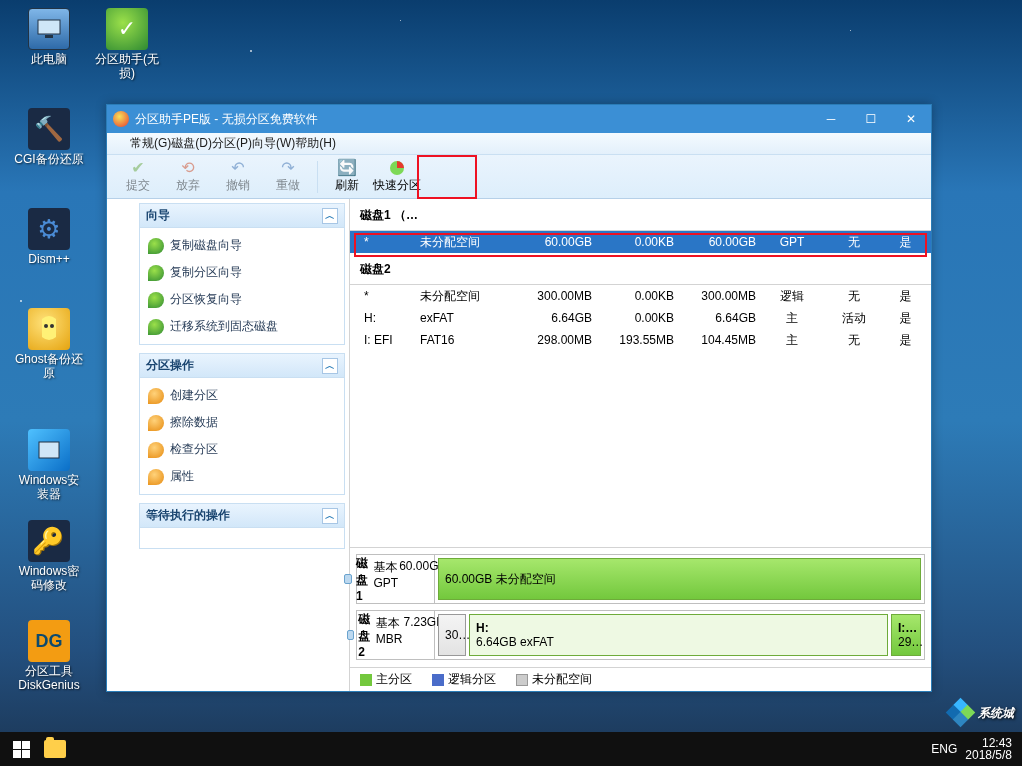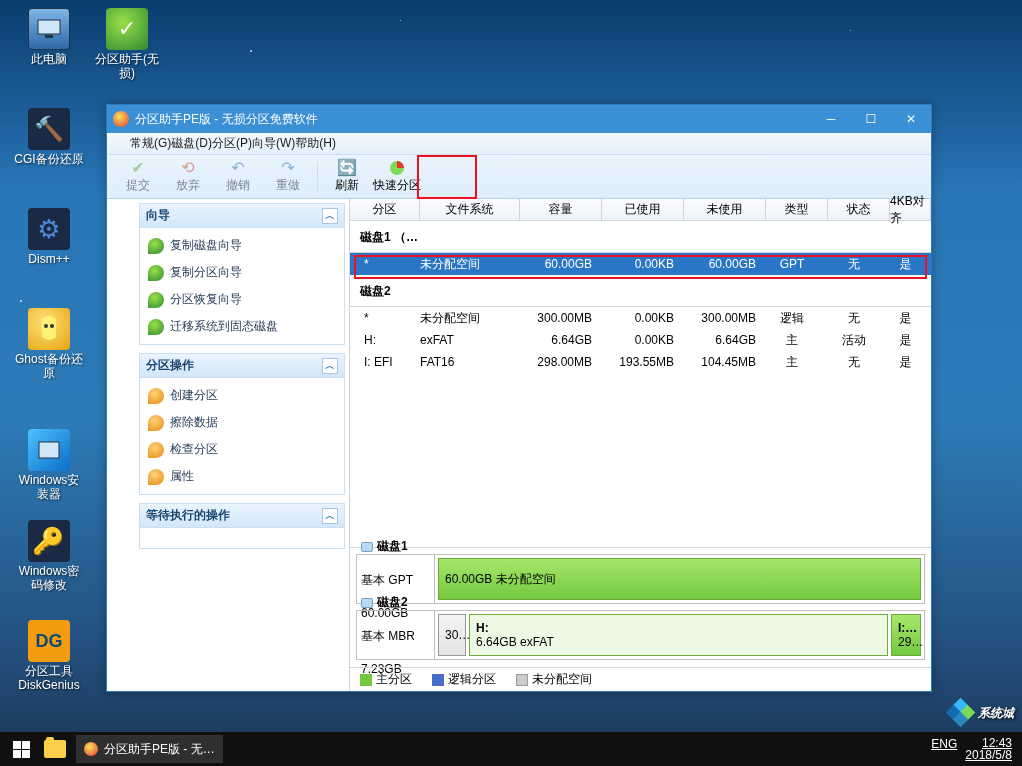--- a/index.html
+++ b/index.html
@@ -67,40 +67,40 @@
 .row .c3{width:82px;text-align:right;}
 .row .c4{width:82px;text-align:right;}
 .row .c5{width:82px;text-align:right;}
 .row .c6{width:62px;text-align:center;}
 .row .c7{width:62px;text-align:center;}
 .row .c8{flex:1;text-align:center;}
 .row.selected { background:#2a76c6; color:#fff; }
 .sel-red{border:2px solid #e12;position:absolute;pointer-events:none;}
 .disk-visual { height:120px; border-top:1px solid #d3d3d3; padding:6px; display:flex; flex-direction:column; gap:6px;}
 .dv-row{border:1px solid #bfbfbf;height:50px;display:flex;}
-.dv-label{width:78px;padding:4px;border-right:1px solid #bfbfbf;display:flex;flex-direction:column;justify-content:center;gap:17px;font-size:11px;}
+.dv-label{width:78px;padding:4px;border-right:1px solid #bfbfbf;display:flex;flex-direction:row;justify-content:center;gap:1px;font-size:11px;}
 .dv-label .dname{display:flex;align-items:center;gap:4px;}
 .dv-ico{width:12px;height:10px;background:#bcd8ef;border:1px solid #6aa3ce;border-radius:2px;}
 .dv-parts{flex:1;display:flex;gap:3px;padding:3px;}
 .dv-part{border:1px solid #6eab3a;position:relative;display:flex;flex-direction:column;justify-content:center;padding:2px 6px;font-size:11px;}
 .dv-part.green{background:linear-gradient(180deg,#a6e76c,#73c83d);}
 .dv-part.light{background:#eef9e3;}
 .dv-part.pbox{border:1px solid #999;background:linear-gradient(180deg,#f4f4f4,#e3e3e3);text-align:center;font-size:11px;}
 .legend{height:24px;border-top:1px solid #d3d3d3;display:flex;align-items:center;gap:20px;padding:0 10px;font-size:12px;}
 .legend .sq{width:12px;height:12px;display:inline-block;margin-right:4px;vertical-align:middle;}
 .sq-p{background:#73c83d;}
 .sq-l{background:#4a6cc9;}
 .sq-u{background:#ccc;border:1px solid #999;}
 
 .taskbar { position:absolute; left:0;right:0;bottom:0;height:34px;background:#101010;display:flex;align-items:center;padding:0 4px;}
 .tb-start{width:34px;height:34px;display:flex;align-items:center;justify-content:center;cursor:pointer;}
 .win-logo{display:grid;grid-template-columns:8px 8px;grid-template-rows:8px 8px;gap:1px;}
 .win-logo span{background:#fff;}
 .tb-task{height:28px;padding:0 8px;background:#2f2f2f;display:flex;align-items:center;gap:6px;color:#fff;margin-left:4px;cursor:pointer;font-size:12px;}
-.tb-tray{margin-left:auto;display:flex;gap:8px;color:#fff;font-size:11px;padding-right:6px;text-decoration:underline;}
+.tb-tray{margin-left:auto;display:flex;align-items:center;gap:8px;color:#fff;font-size:11px;padding-right:6px;}
 .tb-tray .clock{text-align:right;line-height:12px;}
 .fe-ico{width:22px;height:18px;background:#ffcf4a;border-radius:2px;position:relative;}
 .fe-ico:before{content:"";position:absolute;top:-3px;left:2px;width:8px;height:3px;background:#ffcf4a;border-radius:2px 2px 0 0;}
 .watermark{position:absolute;right:8px;bottom:40px;display:flex;align-items:center;gap:4px;color:#fff;font-size:18px;font-style:italic;font-weight:bold;text-shadow:1px 1px 3px #000;}
 .wm-logo{width:26px;height:26px;position:relative;}
 .wm-logo span{position:absolute;width:11px;height:11px;transform:rotate(45deg);}
 .wm-logo .a{background:#38b6ff;top:0;left:7px;}
 .wm-logo .b{background:#7dd957;top:7px;left:14px;}
 .wm-logo .c{background:#126bb0;top:7px;left:0;}
 .wm-logo .d{background:#2e86c1;top:14px;left:7px;}
@@ -277,30 +277,20 @@
       <div class="panel">
         <div class="panel-h">
             <span>等待执行的操作</span>
             <span class="collapse">︿</span>
           </div>
         <div class="panel-body" style="height:20px"></div>
       </div>
     </div>
 
     <div class="main">
-      <div class="grid-head">
-        <div class="gh col1">分区</div>
-        <div class="gh col2">文件系统</div>
-        <div class="gh col3">容量</div>
-        <div class="gh col4">已使用</div>
-        <div class="gh col5">未使用</div>
-        <div class="gh col6">类型</div>
-        <div class="gh col7">状态</div>
-        <div class="gh col8">4KB对齐</div>
-      </div>
       <div class="grid-body" style="position:relative">
         <div class="disk-hdr">磁盘1 （…</div>
         <div class="sel-red" style="left:4px;top:34px;right:4px;height:24px;"></div>
         <div class="row selected">
           <span class="c c1">*</span>
           <span class="c c2">未分配空间</span>
           <span class="c c3">60.00GB</span>
           <span class="c c4">0.00KB</span>
           <span class="c c5">60.00GB</span>
           <span class="c c6">GPT</span>
@@ -404,24 +394,20 @@
       <div class="win-logo">
         <span></span>
         <span></span>
         <span></span>
         <span></span>
       </div>
     </div>
   <div class="tb-start">
       <div class="fe-ico"></div>
     </div>
-  <div class="tb-task">
-      <span class="tico" style="width:14px;height:14px;background:radial-gradient(circle at 40% 35%,#f7e15a,#e63a2e);border-radius:50%;"></span>
-      <span>分区助手PE版 - 无…</span>
-    </div>
   <div class="tb-tray">
     <span>ENG</span>
     <div class="clock">
         <div>12:43</div>
         <div>2018/5/8</div>
       </div>
   </div>
 </div>
 
 </body></html>

